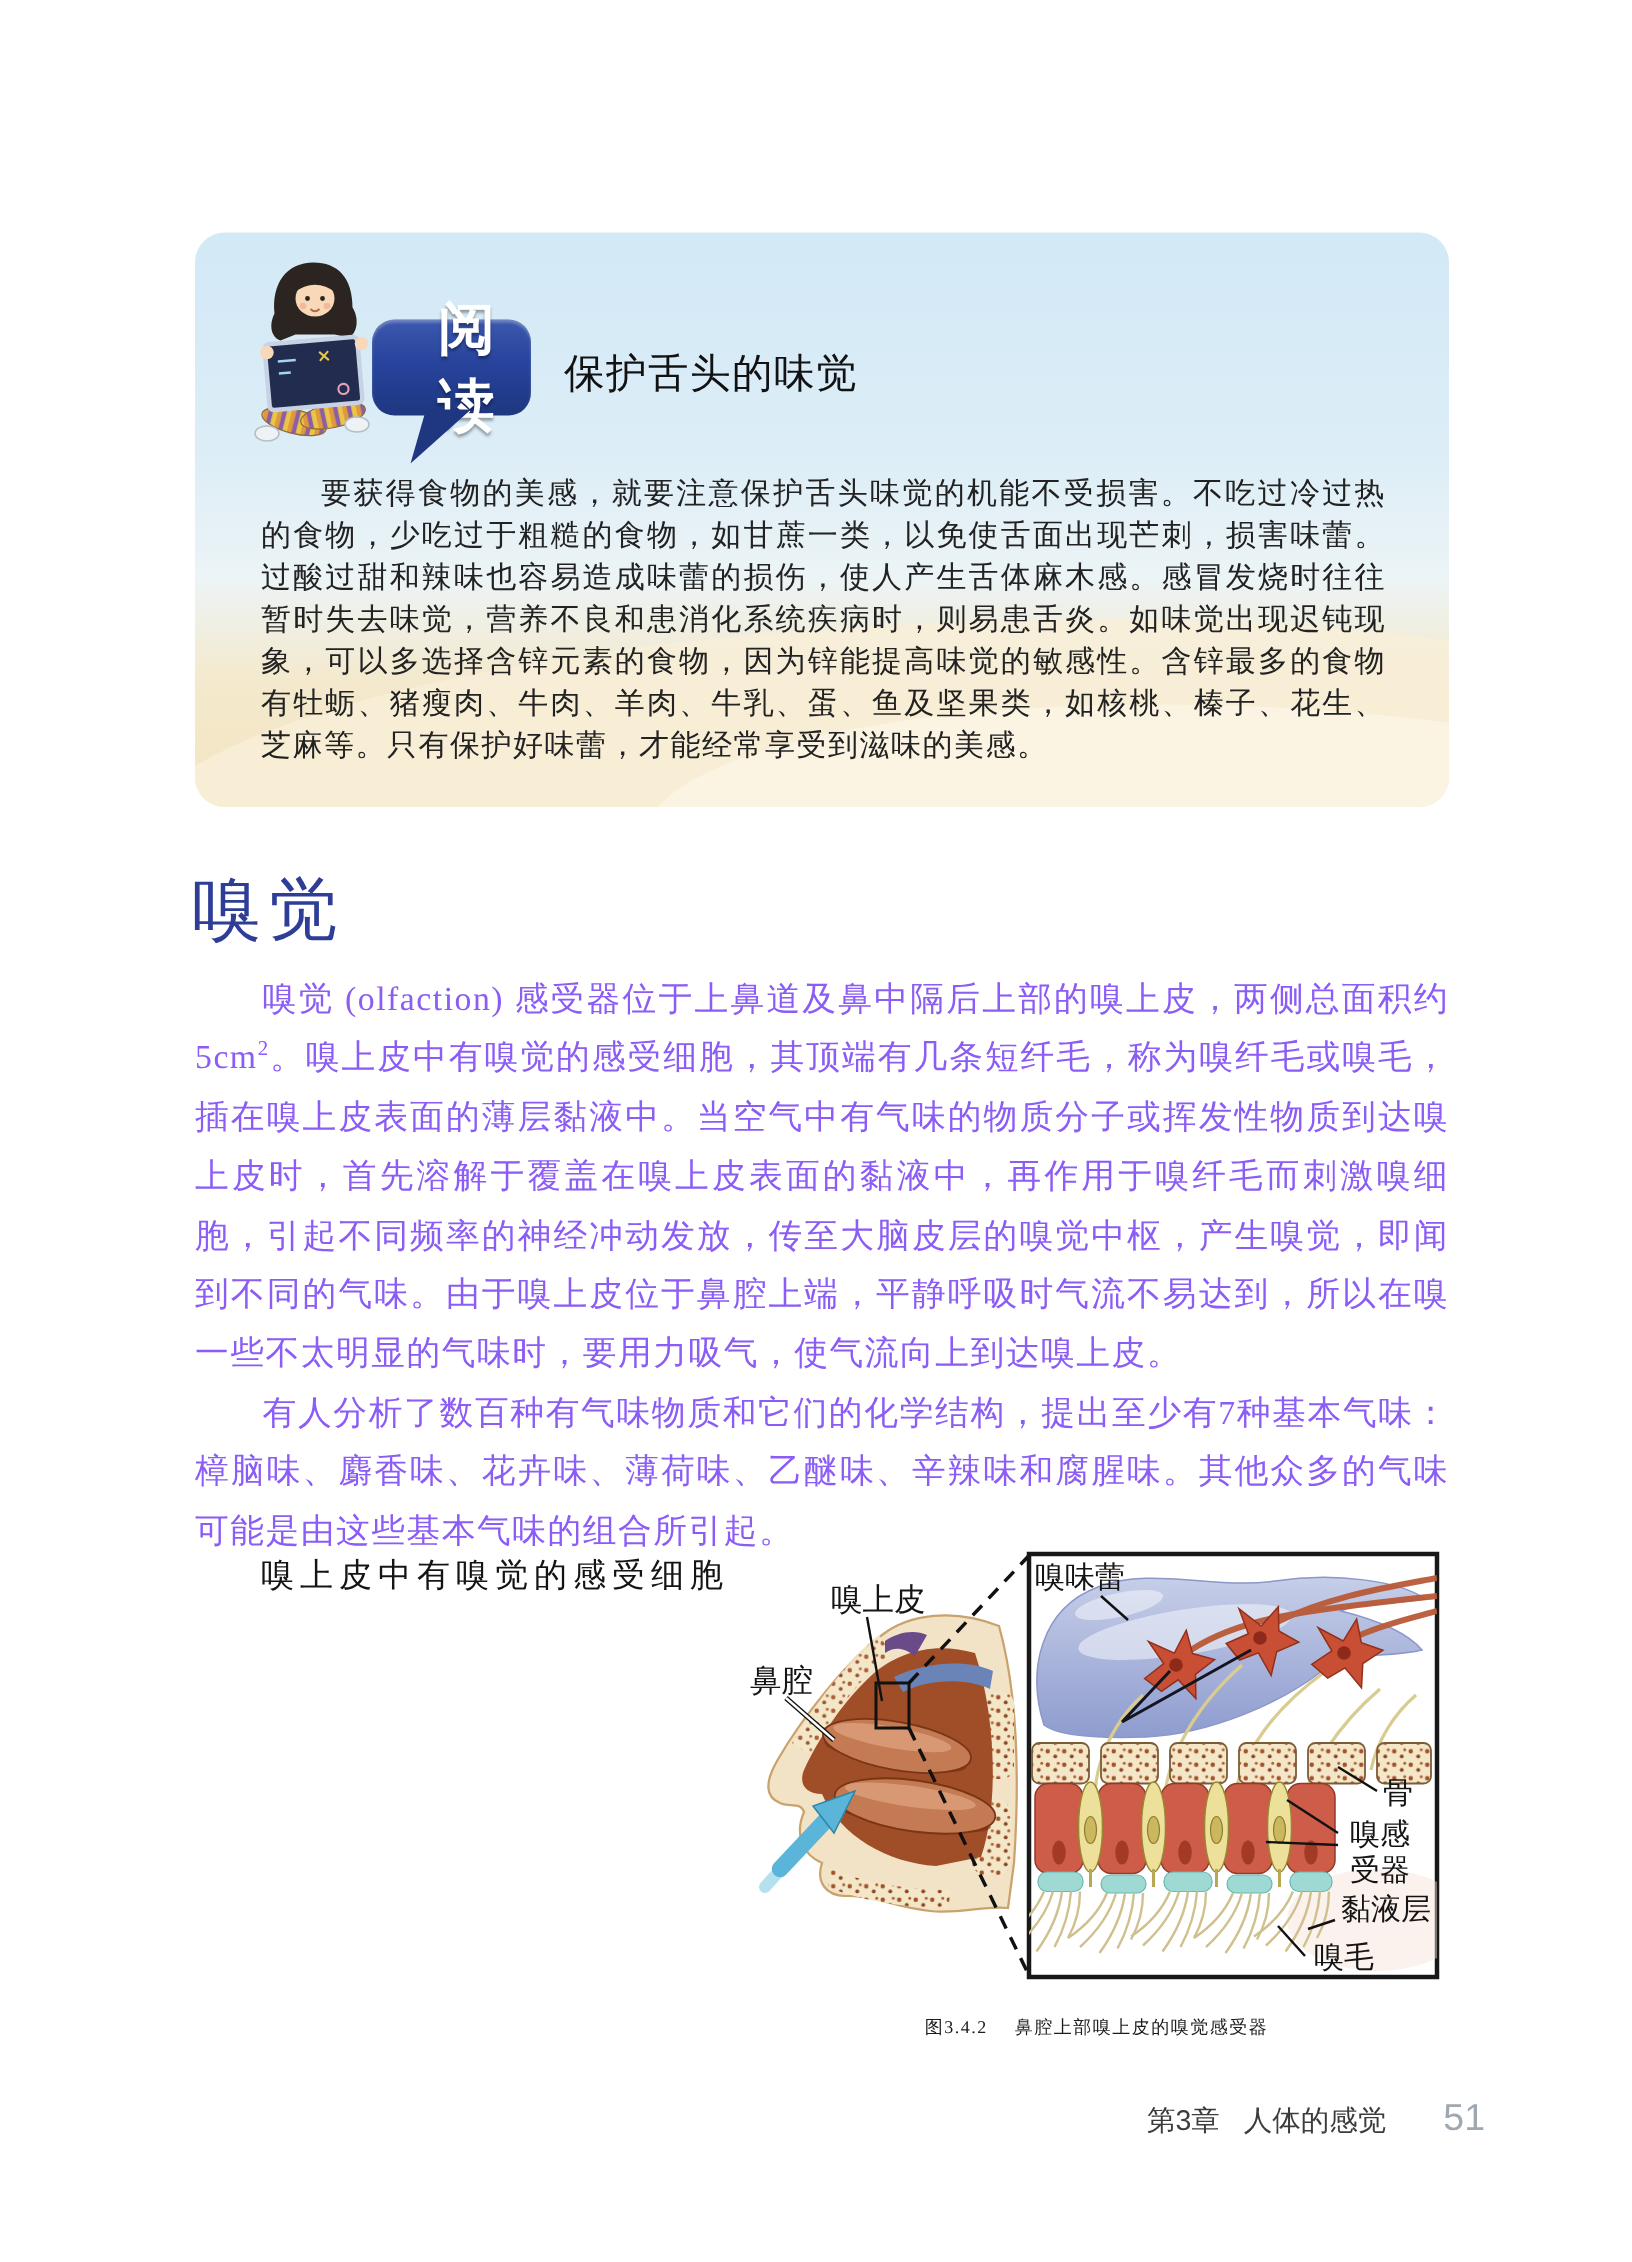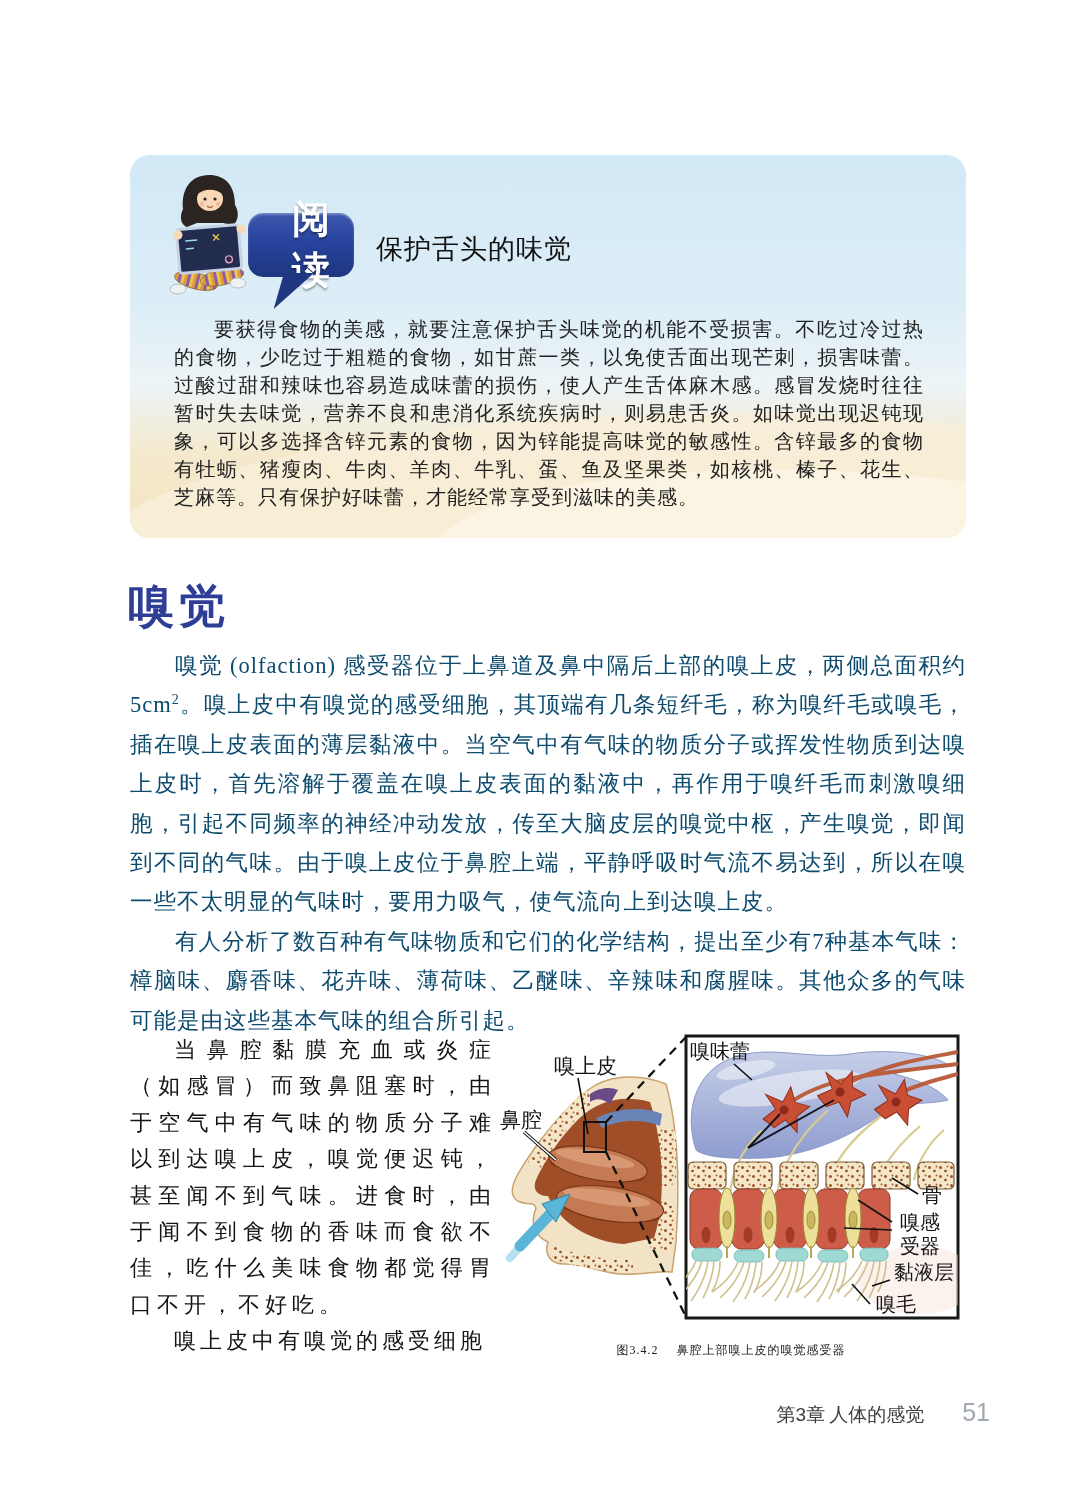--- a/index.html
+++ b/index.html
@@ -26,42 +26,42 @@
     border-top:36px solid #1e3780; border-right:30px solid transparent;
     transform:skewX(-16deg); transform-origin:top left; }
   .reading-title { position:absolute; left:246px; top:76px;
     font-family:"Liberation Sans","DejaVu Sans",sans-serif; font-weight:normal; font-size:27px; color:#121212; letter-spacing:1px; }
   .reading-body { position:absolute; left:44px; top:160px; width:750px;
     font-size:20px; line-height:28px; letter-spacing:1px; text-align:justify; text-justify:inter-character;
     text-indent:2em; color:#222222; }
 
   
   .section-heading { position:absolute; left:128px; top:576px;
-    font-family:"Liberation Sans","DejaVu Sans",sans-serif; font-weight:bold; font-size:46px;
+    font-family:"Liberation Sans","DejaVu Sans",sans-serif; font-weight:normal; font-size:46px;
     color:#2e3d96; letter-spacing:5px; }
   .main-text { position:absolute; left:130px; top:646px; width:836px;
-    font-size:22.5px; line-height:39.4px; letter-spacing:1px; text-align:justify; text-justify:inter-character; color:#0c4a6e; }
+    font-size:22.5px; line-height:39.4px; letter-spacing:1px; text-align:justify; text-justify:inter-character; color:#8b5cf6; }
   .main-text p { text-indent:2em; }
   .main-text sup { font-size:14px; line-height:0; }
 
   
   .left-col { position:absolute; left:130px; top:1032px; width:366px;
     font-size:22px; line-height:36.4px; letter-spacing:5px; text-align:justify; text-justify:inter-character; color:#141414; }
   .left-col p { text-indent:2em; }
   .left-col .p4 { letter-spacing:4px; white-space:nowrap; }
 
   .figure-block { position:absolute; left:498px; top:1030px; width:466px; }
   .figure-caption { margin-top:14px; text-align:center; font-size:12px; color:#1c1c1c; letter-spacing:1px; }
   .figure-caption .cap-num { margin-right:18px; }
 
   
   .page-footer { position:absolute; top:1378px; left:0; width:990px;
     display:flex; justify-content:flex-end; align-items:baseline; gap:38px;
     font-family:"Liberation Sans","DejaVu Sans",sans-serif; }
-  .footer-text { font-size:19px; color:#3c3c3c; display:flex; gap:4px;justify-content:flex-end; }
+  .footer-text { font-size:19px; color:#3c3c3c; display:flex; gap:16px;justify-content:flex-end; }
   .page-number { font-size:25px; color:#9fa8b0;margin-top:20px; }
 
   svg text { font-family:"Liberation Serif","DejaVu Serif",serif; fill:#141414; }
 </style>
 </head>
 <body>
 
 <div class="page">
 
   <div class="reading-box">
@@ -108,21 +108,20 @@
   </div>
 
   <div class="section-heading">嗅觉</div>
 
   <div class="main-text">
     <p><span>嗅觉 (olfaction) 感受器位于上鼻道及鼻中隔后上部的嗅上皮，两侧总面积约5cm</span><sup>2</sup><span>。嗅上皮中有嗅觉的感受细胞，其顶端有几条短纤毛，称为嗅纤毛或嗅毛，插在嗅上皮表面的薄层黏液中。当空气中有气味的物质分子或挥发性物质到达嗅上皮时，首先溶解于覆盖在嗅上皮表面的黏液中，再作用于嗅纤毛而刺激嗅细胞，引起不同频率的神经冲动发放，传至大脑皮层的嗅觉中枢，产生嗅觉，即闻到不同的气味。由于嗅上皮位于鼻腔上端，平静呼吸时气流不易达到，所以在嗅一些不太明显的气味时，要用力吸气，使气流向上到达嗅上皮。</span></p>
     <p>有人分析了数百种有气味物质和它们的化学结构，提出至少有7种基本气味：樟脑味、麝香味、花卉味、薄荷味、乙醚味、辛辣味和腐腥味。其他众多的气味可能是由这些基本气味的组合所引起。</p>
   </div>
 
   <div class="left-col">
-    <p>当鼻腔黏膜充血或炎症（如感冒）而致鼻阻塞时，由于空气中有气味的物质分子难以到达嗅上皮，嗅觉便迟钝，甚至闻不到气味。进食时，由于闻不到食物的香味而食欲不佳，吃什么美味食物都觉得胃口不开，不好吃。</p>
     <p class="p4">嗅上皮中有嗅觉的感受细胞</p>
   </div>
 
   <div class="figure-block">
     <svg width="466" height="294" viewBox="0 0 466 294">
       <defs>
         <pattern id="dots" width="11" height="9" patternUnits="userSpaceOnUse">
           <rect width="11" height="9" fill="#f3e7c8"></rect>
           <circle cx="2.5" cy="2.5" r="1.5" fill="#a3522c"></circle>
           <circle cx="7.5" cy="6" r="1.3" fill="#8a4525"></circle>

